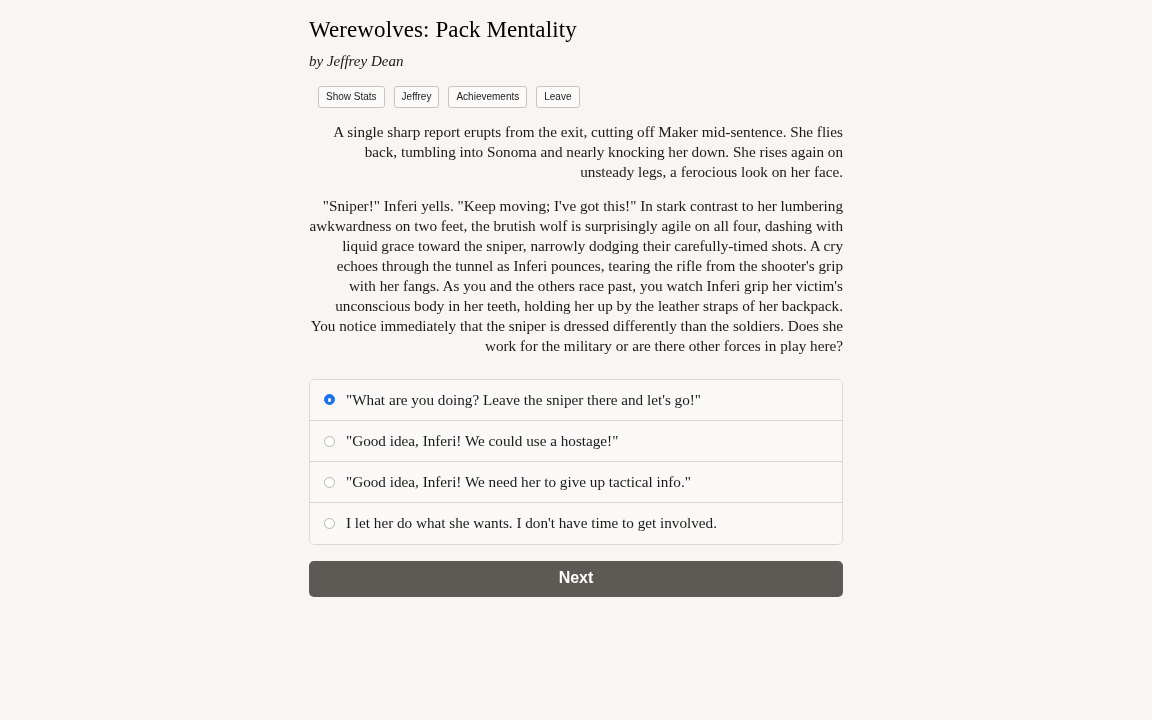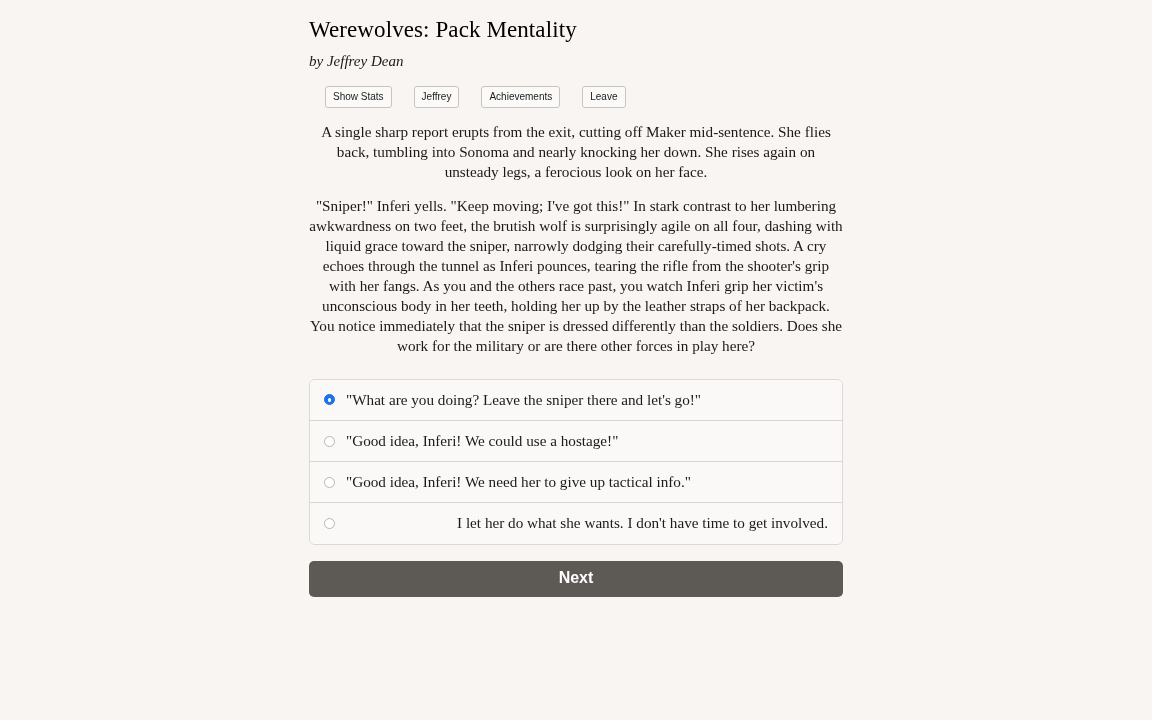--- a/index.html
+++ b/index.html
@@ -30,44 +30,44 @@
   }
   .byline {
     font-family: "Liberation Serif", serif;
     font-size: 15px;
     font-weight: normal;
     margin: 8px 0 0 0;
     color: #1a1a1a;
     font-style: italic;
   }
   .toolbar {
-    margin: 16px 0 14px 16px;
+    margin: 16px 0 14px 9px;
     display: flex;
-    gap: 22px;
+    gap: 9px;
     align-items: center;
   }
   .toolbar-button {
     font-family: "Liberation Sans", sans-serif;
     font-size: 10px;
     line-height: 1;
     color: #1c1c1c;
     background: #fbfaf9;
     border: 1px solid #c9c4be;
     border-radius: 3px;
     padding: 5px 7px 5px 7px;
     cursor: pointer;
     white-space: nowrap;
   }
   .story-text {
     font-family: "Liberation Serif", serif;
     font-size: 15.2px;
     line-height: 1.31;
     margin: 0 0 15px 0;
     color: #1a1a1a;
-    text-align: center;
+    text-align: right;
   }
   .story-text:last-of-type {
     margin-bottom: 0;
   }
   .choices {
     margin-top: 23px;
     border: 1px solid #ddd8d3;
     border-radius: 6px;
     background: #fbf9f7;
     overflow: hidden;
@@ -76,21 +76,20 @@
     display: flex;
     align-items: center;
     gap: 11px;
     padding: 11px 14px;
     border-bottom: 1px solid #d9d4cf;
     cursor: pointer;
     background: #fbf9f7;
   }
   .choice-row:last-child {
     border-bottom: none;
-    justify-content: space-between;
   }
   .radio {
     flex: 0 0 auto;
     width: 11px;
     height: 11px;
     border-radius: 50%;
     border: 1px solid #b9b4ae;
     background: #ffffff;
     box-sizing: border-box;
     position: relative;

